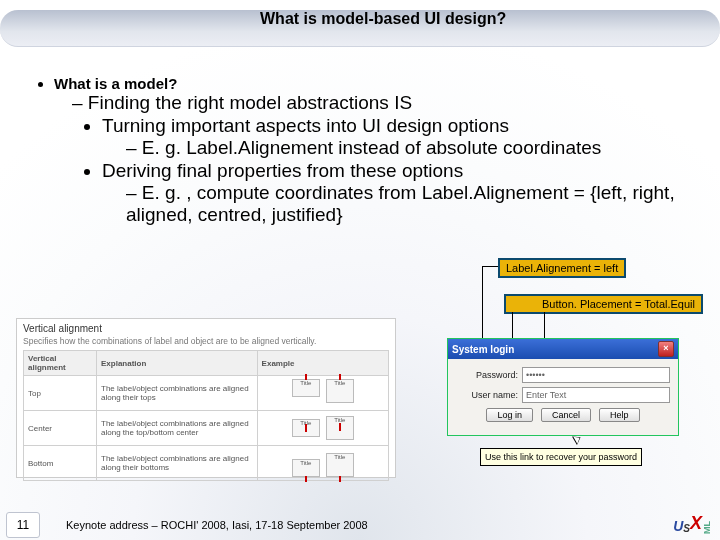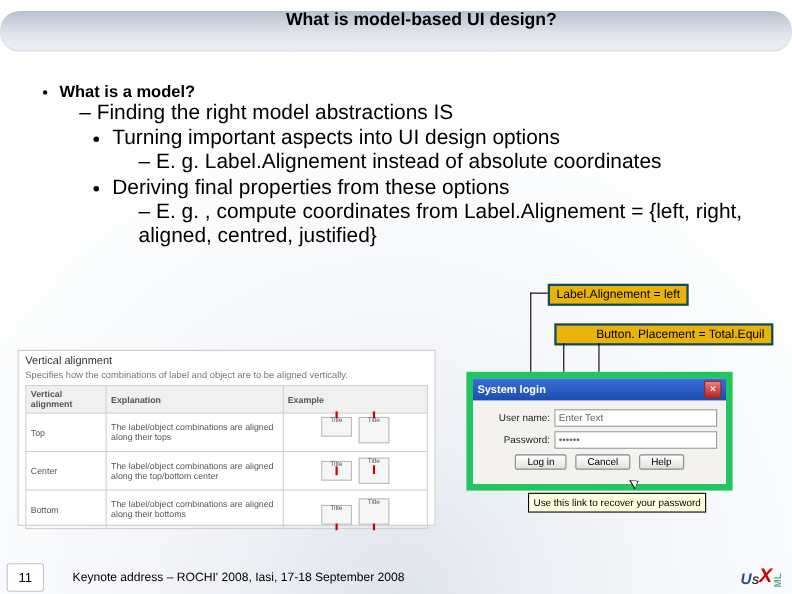--- a/index.html
+++ b/index.html
@@ -59,23 +59,23 @@
   .valign-fig .hdr { font-family: Arial; font-size: 10px; color:#333; margin-bottom:2px;}
   .valign-fig table { width:100%; border-collapse: collapse; font-size:8px; table-layout: fixed;}
   .valign-fig td, .valign-fig th { border:1px solid #d0d0d0; padding:3px 4px; vertical-align:middle; text-align:left;}
   .valign-fig th { background:#f0f0f0; }
   .ex-cell { display:flex; gap:6px; align-items:flex-start; justify-content:center; height:28px;}
   .mini { width:26px; background:#f6f6f6; border:1px solid #bbb; font-size:6px; text-align:center; position:relative;}
   .mini .bar { position:absolute; left:50%; transform:translateX(-50%); width:2px; background:#c00;}
   
   .syslogin {
     position: absolute;
-    left: 424px; top: 338px;
+    left: 447px; top: 338px;
     width: 230px;
-    border: 6px solid #22c55e;
+    border: 1px solid #22c55e;
     background: #f3f2ee;
     font-size: 10px;
     font-family: Tahoma, sans-serif;
   }
   .syslogin .tbar {
     background: linear-gradient(to bottom, #3b6fd8, #1b4db0);
     color:#fff; font-weight:bold; font-size:10px;
     padding:2px 4px;
     display:flex; justify-content:space-between; align-items:center;
   }
@@ -221,26 +221,26 @@
     </table>
 </div>
 
 <div class="syslogin">
   <div class="tbar">
     <span>System login</span>
     <div class="xbtn">×</div>
   </div>
   <div class="body">
     <div class="row">
+      <div class="lbl">Password:</div>
+      <div class="fld">••••••</div>
+    </div>
+    <div class="row">
       <div class="lbl">User name:</div>
       <div class="fld">Enter Text</div>
-    </div>
-    <div class="row">
-      <div class="lbl">Password:</div>
-      <div class="fld">••••••</div>
     </div>
     <div class="btns">
       <div class="btn">Log in</div>
       <div class="btn">Cancel</div>
       <div class="btn">Help</div>
     </div>
   </div>
 </div>
 
 <div class="cursor" style="left:574px; top:434px;"></div>

